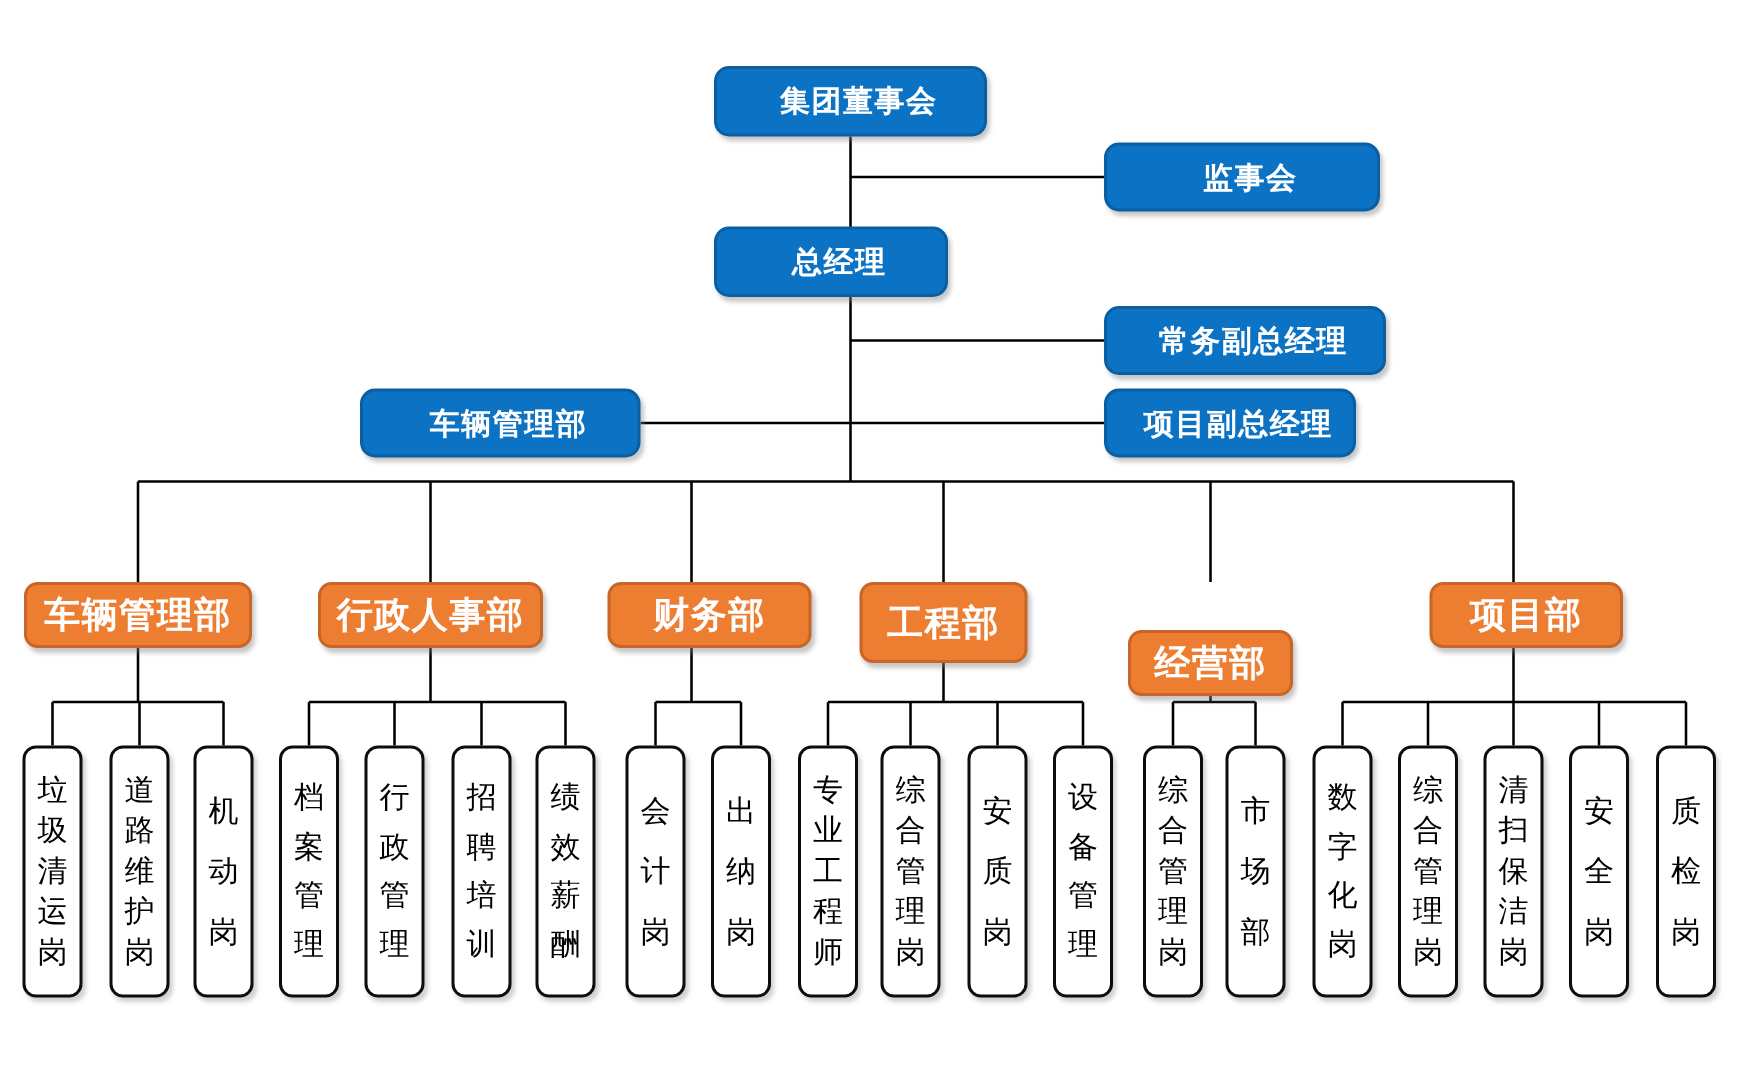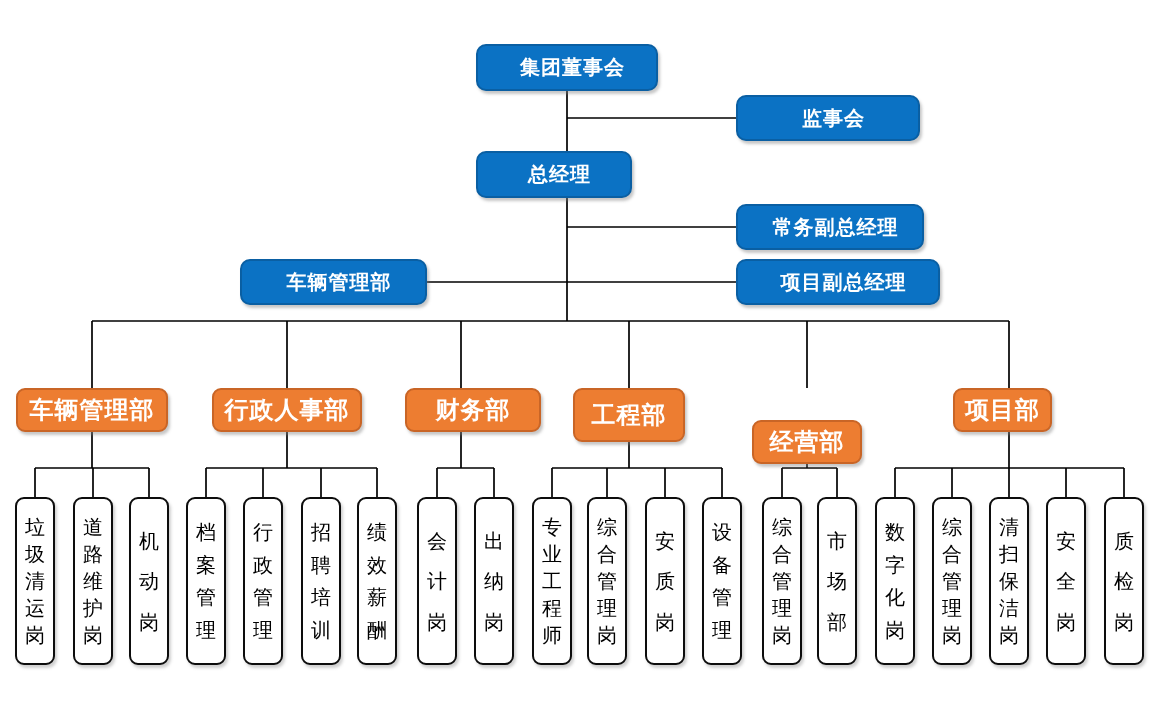--- a/index.html
+++ b/index.html
@@ -120,21 +120,21 @@
       </div>
       <div class="node blue" style="left: 476px; top: 151px; width: 156px; height: 47px;">
         <span>总经理</span>
       </div>
       <div class="node blue" style="left: 736px; top: 204px; width: 188px; height: 46px;">
         <span>常务副总经理</span>
       </div>
       <div class="node blue" style="left: 240px; top: 259px; width: 187px; height: 46px;">
         <span>车辆管理部</span>
       </div>
-      <div class="node blue" style="left: 736px; top: 259px; width: 204px; height: 46px;">
+      <div class="node blue" style="left: 736px; top: 259px; width: 168px; height: 46px;">
         <span>项目副总经理</span>
       </div>
       <div class="node orange" style="left: 16px; top: 388px; width: 152px; height: 44px;">
         <span>车辆管理部</span>
       </div>
       <div class="node pos" style="left: 15px; top: 497px; width: 40px; height: 168px;">
         <span>垃</span>
         <span>圾</span>
         <span>清</span>
         <span>运</span>
@@ -228,21 +228,21 @@
         <span>合</span>
         <span>管</span>
         <span>理</span>
         <span>岗</span>
       </div>
       <div class="node pos" style="left: 817px; top: 497px; width: 40px; height: 168px;">
         <span>市</span>
         <span>场</span>
         <span>部</span>
       </div>
-      <div class="node orange" style="left: 953px; top: 388px; width: 99px; height: 44px;">
+      <div class="node orange" style="left: 953px; top: 388px; width: 129px; height: 44px;">
         <span>项目部</span>
       </div>
       <div class="node pos" style="left: 875px; top: 497px; width: 40px; height: 168px;">
         <span>数</span>
         <span>字</span>
         <span>化</span>
         <span>岗</span>
       </div>
       <div class="node pos" style="left: 932px; top: 497px; width: 40px; height: 168px;">
         <span>综</span>

